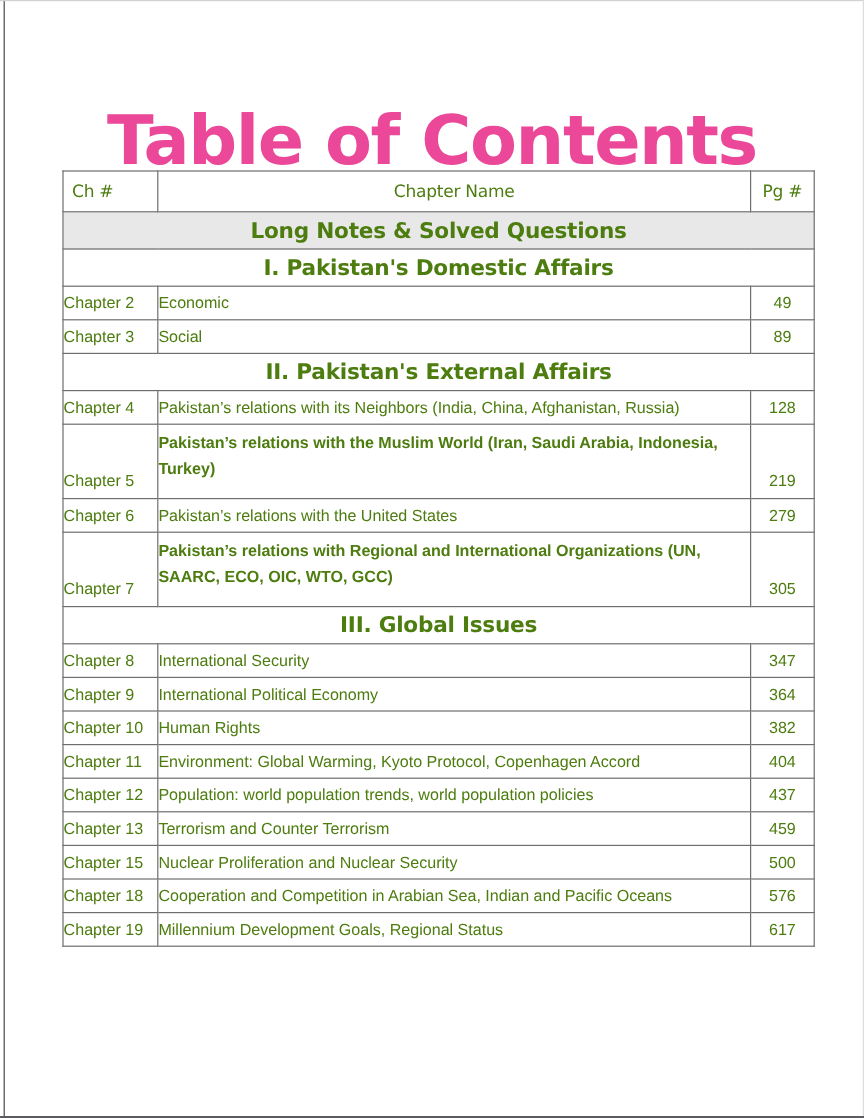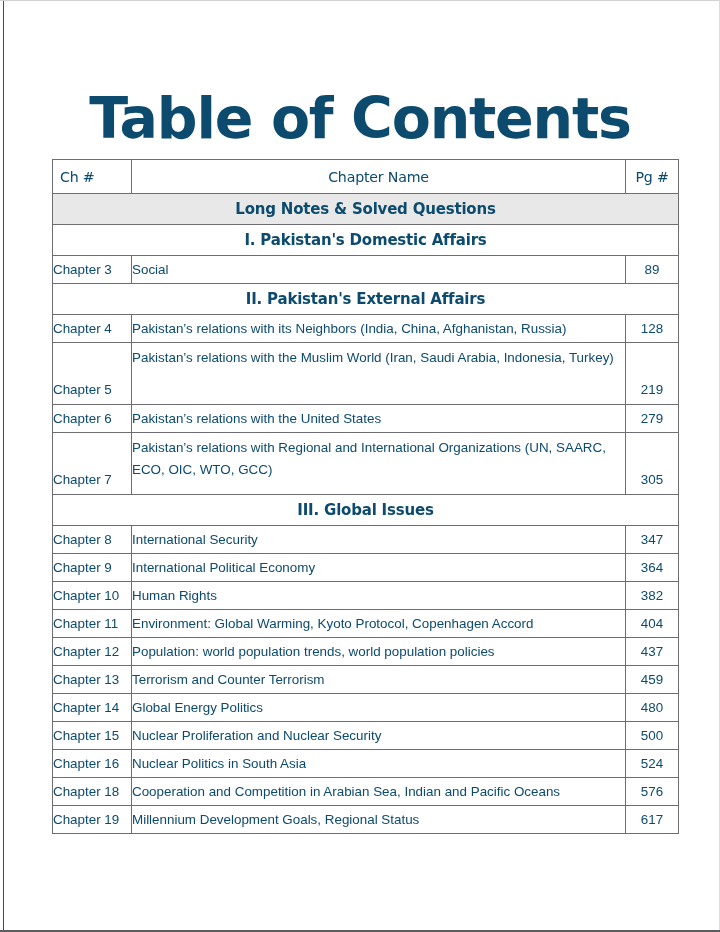--- a/index.html
+++ b/index.html
@@ -34,37 +34,36 @@
   #title {
     position: absolute;
     left: 0; right: 0;
     top: 52px;
     text-align: center;
     font-family: "DejaVu Sans", sans-serif;
     font-weight: 700;
     font-size: 57px;
     letter-spacing: -1.2px;
     line-height: 1;
-    color: #0c4a6e;
+    color: #ec4899;
   }
 
   
   #toc-wrap {
     position: absolute;
     left: 52px;
     top: 142px;
     width: 626px;
   }
   table.toc {
     width: 626px;
     border-collapse: collapse;
     table-layout: fixed;
     font-size: 13.4px;
-    color: #0c4a6e;
-    margin-top: 17px;
+    color: #4d7c0f;
   }
   table.toc td, table.toc th {
     border: 1.6px solid #6e6e72;
     padding: 0;
     font-weight: 400;
   }
   col.c-ch  { width: 79px; }
   col.c-nm  { width: 494px; }
   col.c-pg  { width: 53px; }
 
@@ -101,35 +100,35 @@
   }
 
   
   tr.row-single td { height: 27px; }
   tr.row-single .cell-ch { vertical-align: middle; padding-bottom: 0; }
   tr.row-single .cell-nm { vertical-align: middle; }
   tr.row-single .cell-pg { vertical-align: middle; }
 
   
   tr.row-double td { height: 54px; }
-  tr.row-double .cell-nm { padding-top: 4px; }
+  tr.row-double .cell-nm { padding-top: 4px; font-weight: bold; }
   tr.row-double .cell-ch { padding-bottom: 7px; }
   tr.row-double .cell-pg { padding-bottom: 7px; }
 
   
   tr.row-intro td { height: 28px; }
   tr.row-intro .cell-nm { text-align: center; vertical-align: middle; }
   tr.row-intro .cell-pg { vertical-align: middle; }
 
   
   tr.section td {
     text-align: center;
     font-family: "DejaVu Sans", sans-serif;
     font-weight: 700;
-    font-size: 15px;
+    font-size: 18px;
     height: 30px;
     letter-spacing: -0.2px;
     vertical-align: middle;
   }
   tr.section.shaded td { background: #e8e8e8; }
 </style>
 </head>
 <body>
 
 <div id="page">
@@ -154,20 +153,25 @@
           <td class="h-nm">Chapter Name</td>
           <td class="h-pg">Pg #</td>
         </tr>
           <tr class="section shaded">
             <td colspan="3">Long Notes &amp; Solved Questions</td>
           </tr>
           <tr class="section">
             <td colspan="3">I. Pakistan's Domestic Affairs</td>
           </tr>
           <tr class="row-single">
+            <td class="cell-ch">Chapter 2</td>
+            <td class="cell-nm">Economic</td>
+            <td class="cell-pg">49</td>
+          </tr>
+          <tr class="row-single">
             <td class="cell-ch">Chapter 3</td>
             <td class="cell-nm">Social</td>
             <td class="cell-pg">89</td>
           </tr>
           <tr class="section">
             <td colspan="3">II. Pakistan's External Affairs</td>
           </tr>
           <tr class="row-single">
             <td class="cell-ch">Chapter 4</td>
             <td class="cell-nm">Pakistan’s relations with its Neighbors (India, China, Afghanistan, Russia)</td>
@@ -215,35 +219,25 @@
             <td class="cell-ch">Chapter 12</td>
             <td class="cell-nm">Population: world population trends, world population policies</td>
             <td class="cell-pg">437</td>
           </tr>
           <tr class="row-single">
             <td class="cell-ch">Chapter 13</td>
             <td class="cell-nm">Terrorism and Counter Terrorism</td>
             <td class="cell-pg">459</td>
           </tr>
           <tr class="row-single">
-            <td class="cell-ch">Chapter 14</td>
-            <td class="cell-nm">Global Energy Politics</td>
-            <td class="cell-pg">480</td>
-          </tr>
-          <tr class="row-single">
             <td class="cell-ch">Chapter 15</td>
             <td class="cell-nm">Nuclear Proliferation and Nuclear Security</td>
             <td class="cell-pg">500</td>
           </tr>
           <tr class="row-single">
-            <td class="cell-ch">Chapter 16</td>
-            <td class="cell-nm">Nuclear Politics in South Asia</td>
-            <td class="cell-pg">524</td>
-          </tr>
-          <tr class="row-single">
             <td class="cell-ch">Chapter 18</td>
             <td class="cell-nm">Cooperation and Competition in Arabian Sea, Indian and Pacific Oceans</td>
             <td class="cell-pg">576</td>
           </tr>
           <tr class="row-single">
             <td class="cell-ch">Chapter 19</td>
             <td class="cell-nm">Millennium Development Goals, Regional Status</td>
             <td class="cell-pg">617</td>
           </tr>
         </tbody>

